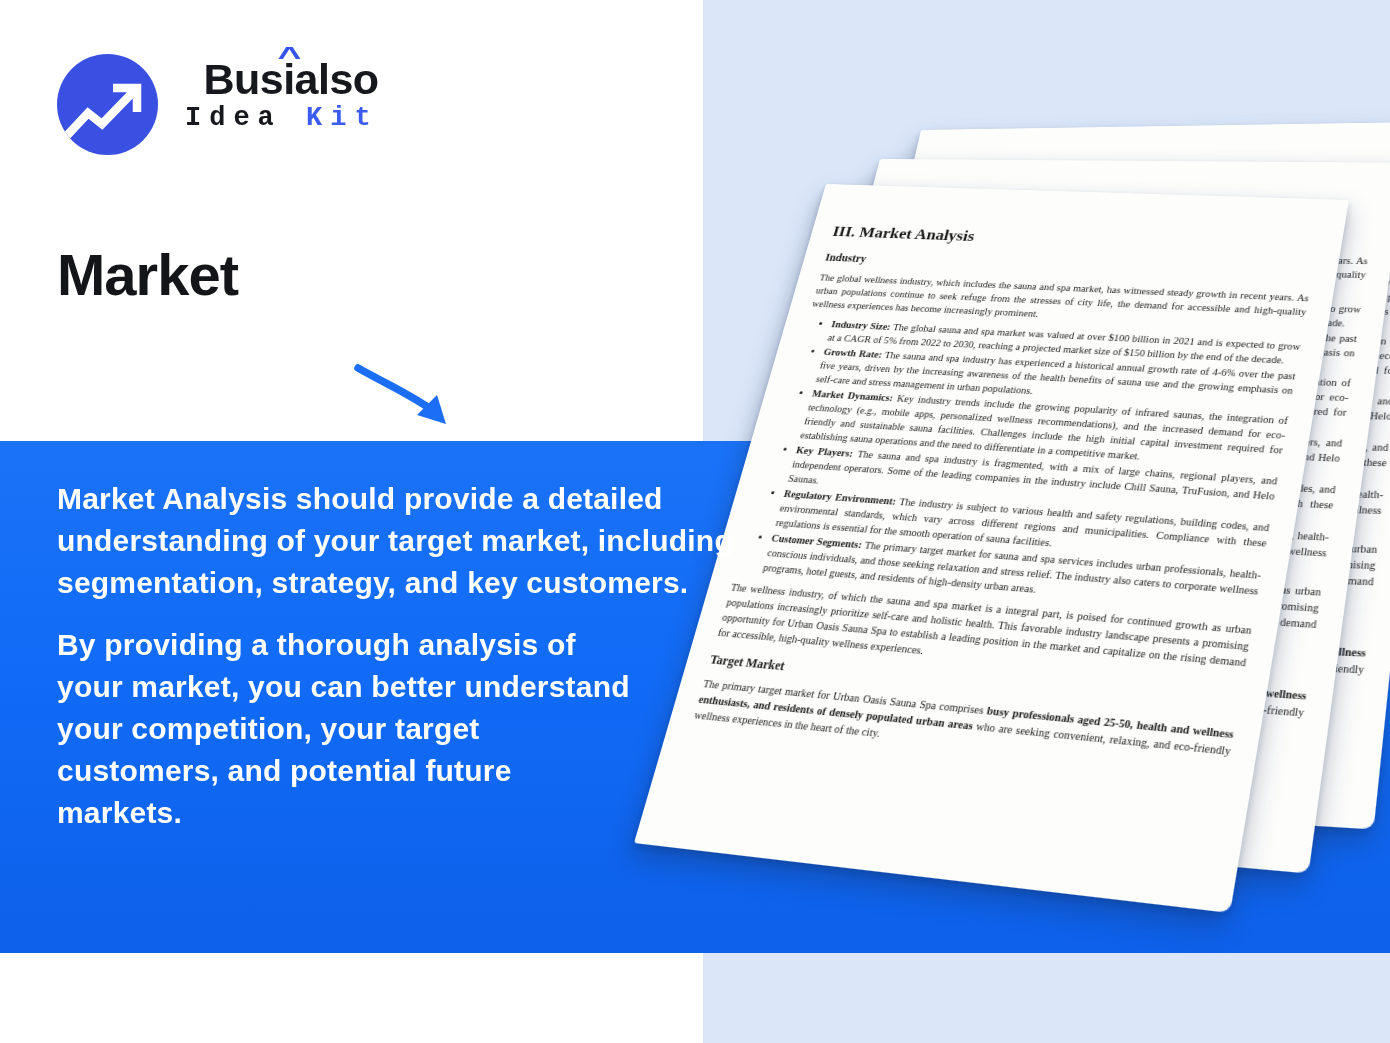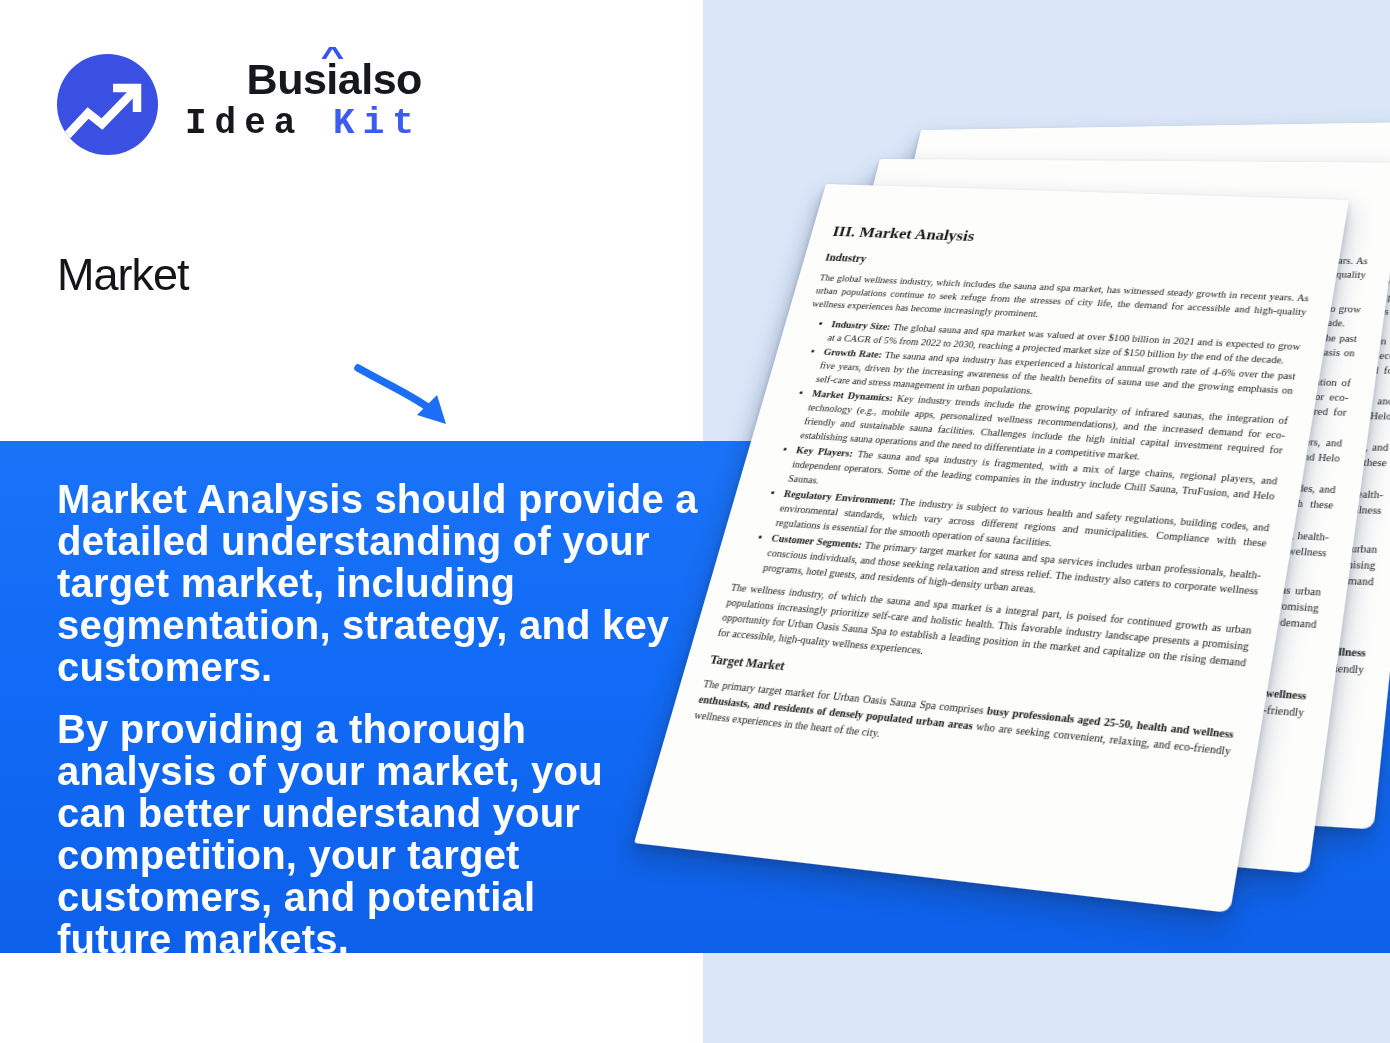--- a/index.html
+++ b/index.html
@@ -27,35 +27,35 @@
     font-size:43px; font-weight:700; letter-spacing:-0.5px; color:#16181d; line-height:1;
   }
   .i-wrap { position:relative; display:inline-block; }
   .i-caret {
     position:absolute; left:50%; top:-0.54em;
     transform:translateX(-50%) scale(1.7,1.15);
     color:#3654ee; font-size:24px; font-weight:700; line-height:1;
   }
   .brand-line2 {
     margin-top:3px; font-family:"Liberation Mono", monospace;
-    font-size:36px; font-weight:700; letter-spacing:8px; color:#16181d; line-height:1.1;
+    font-size:27px; font-weight:700; letter-spacing:8px; color:#16181d; line-height:1.1;
     white-space:nowrap;
   }
   .kit { color:#3c5cf0; }
 
   
   .hero { position:absolute; left:57px; top:238px; z-index:40; }
-  .hero-line { font-size:45px; font-weight:400; letter-spacing:-1px; line-height:73px; }
+  .hero-line { font-size:58px; font-weight:700; letter-spacing:-1px; line-height:73px; }
   .hero-line.l1 { color:#131519; }
   .hero-line.l2 { color:#2e7ef5; }
   .hero-arrow { position:absolute; left:348px; top:356px; z-index:40; }
 
   
   .panel-copy { position:absolute; left:57px; top:478px; z-index:45; color:#ffffff; }
-  .panel-copy p { font-size:40px; line-height:42px; font-weight:700; letter-spacing:0.2px; }
+  .panel-copy p { font-size:30px; line-height:42px; font-weight:700; letter-spacing:0.2px; }
   .panel-copy .p1 { max-width:680px; }
   .panel-copy .p2 { max-width:585px; margin-top:20px; }
 
   
   .page {
     position:absolute; left:0; top:0; width:530px; height:690px;
     background:#fdfdfc; transform-origin:0 0;
     box-shadow:0 12px 24px rgba(20,40,80,.34), 0 3px 6px rgba(20,40,80,.18);
     border-radius:2px 2px 9px 3px;
   }

